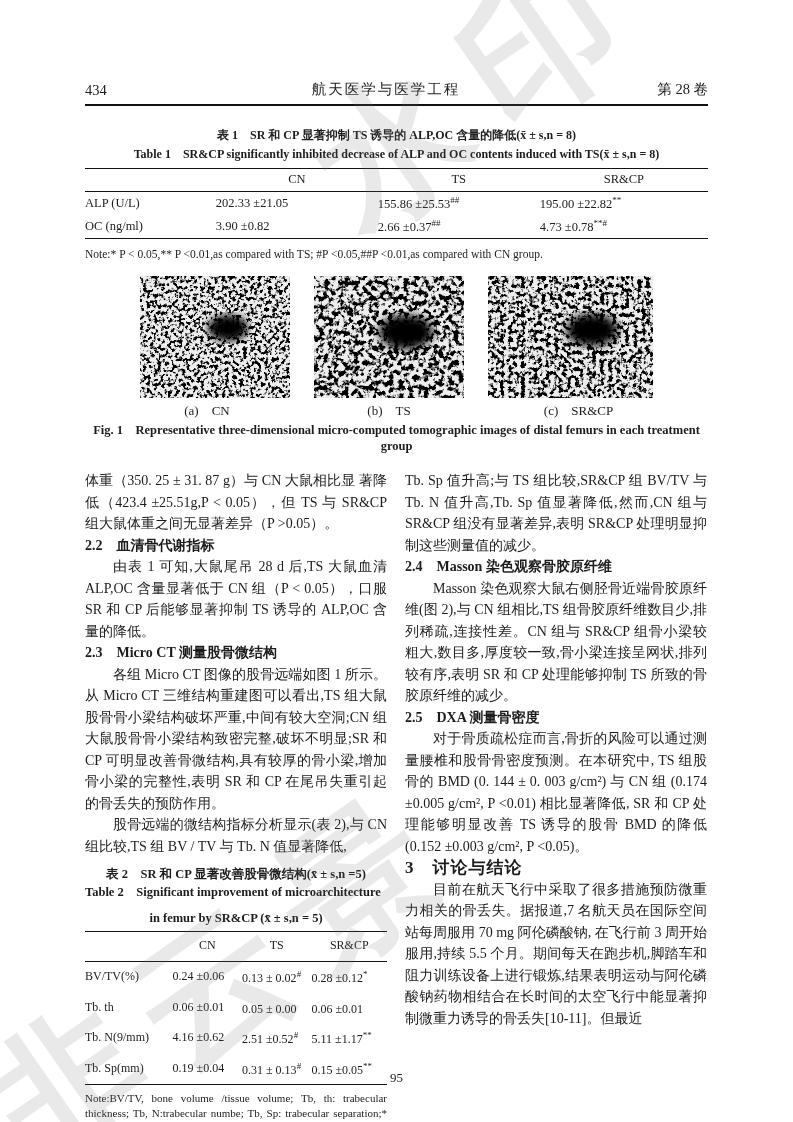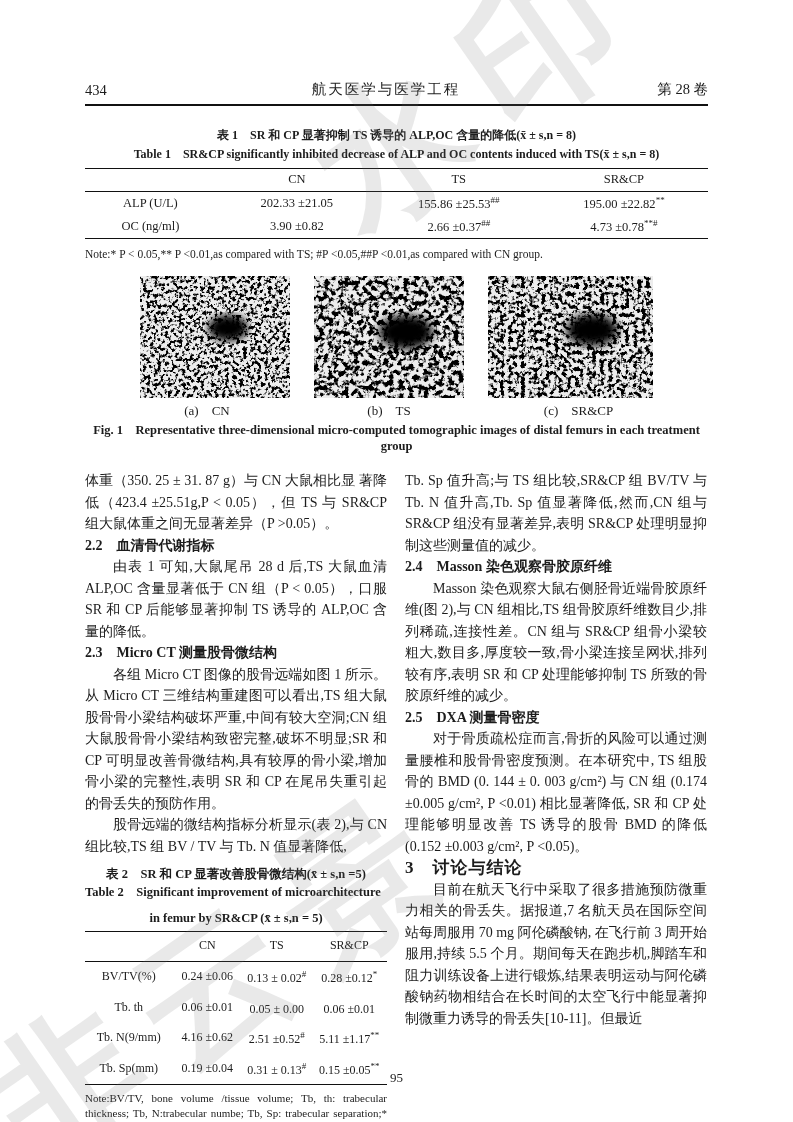--- a/index.html
+++ b/index.html
@@ -25,21 +25,21 @@
   .hdr .jt { letter-spacing:2px;margin-left:8px; }
 
   
   .tbl-title { text-align:center; font-weight:bold; font-size:12px; line-height:19px; }
   .t1-zh { margin-top:20px; }
 
   .sci-table { width:100%; border-collapse:collapse; margin-top:4px;
                border-top:1.8px solid #111; border-bottom:1.8px solid #111;
                font-size:12.5px; }
   .sci-table thead td { border-bottom:1px solid #111; padding:3px 0 4px; text-align:center; }
-  .sci-table tbody td { padding:3px 0; text-align:center; }
+  .sci-table tbody td { padding:3px 0; }
   .sci-table sup { font-size:9px; }
   .note { font-size:11.5px; line-height:16px; margin-top:7px; text-align:justify; }
 
   
   .fig-row { display:flex; justify-content:center; gap:24px; margin-top:14px; }
   .ct-box { background:#000; }
   .fig-labels { display:flex; justify-content:center; gap:32px; margin-top:4px; font-size:13px; }
   .fig-labels div { text-align:center; }
   .fig-cap-zh { text-align:center; font-weight:bold; font-size:13px; margin-top:8px; }
   .fig-cap-en { text-align:center; font-weight:bold; font-size:12.5px; margin-top:2px; }

